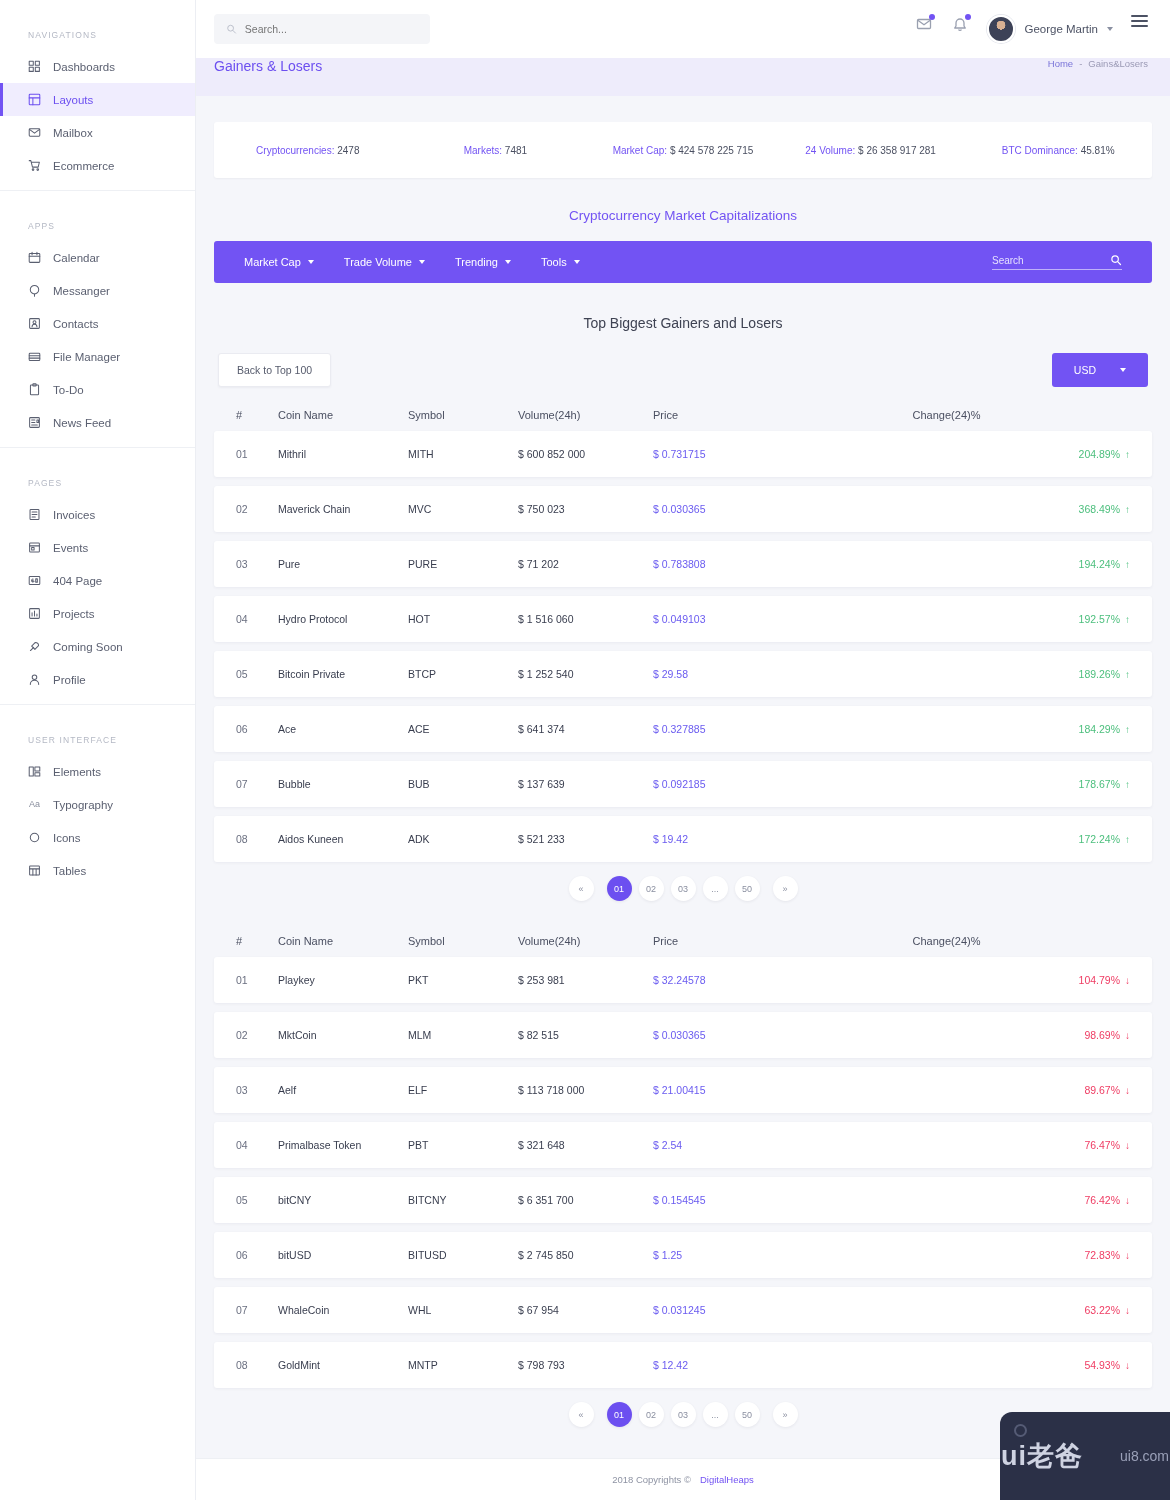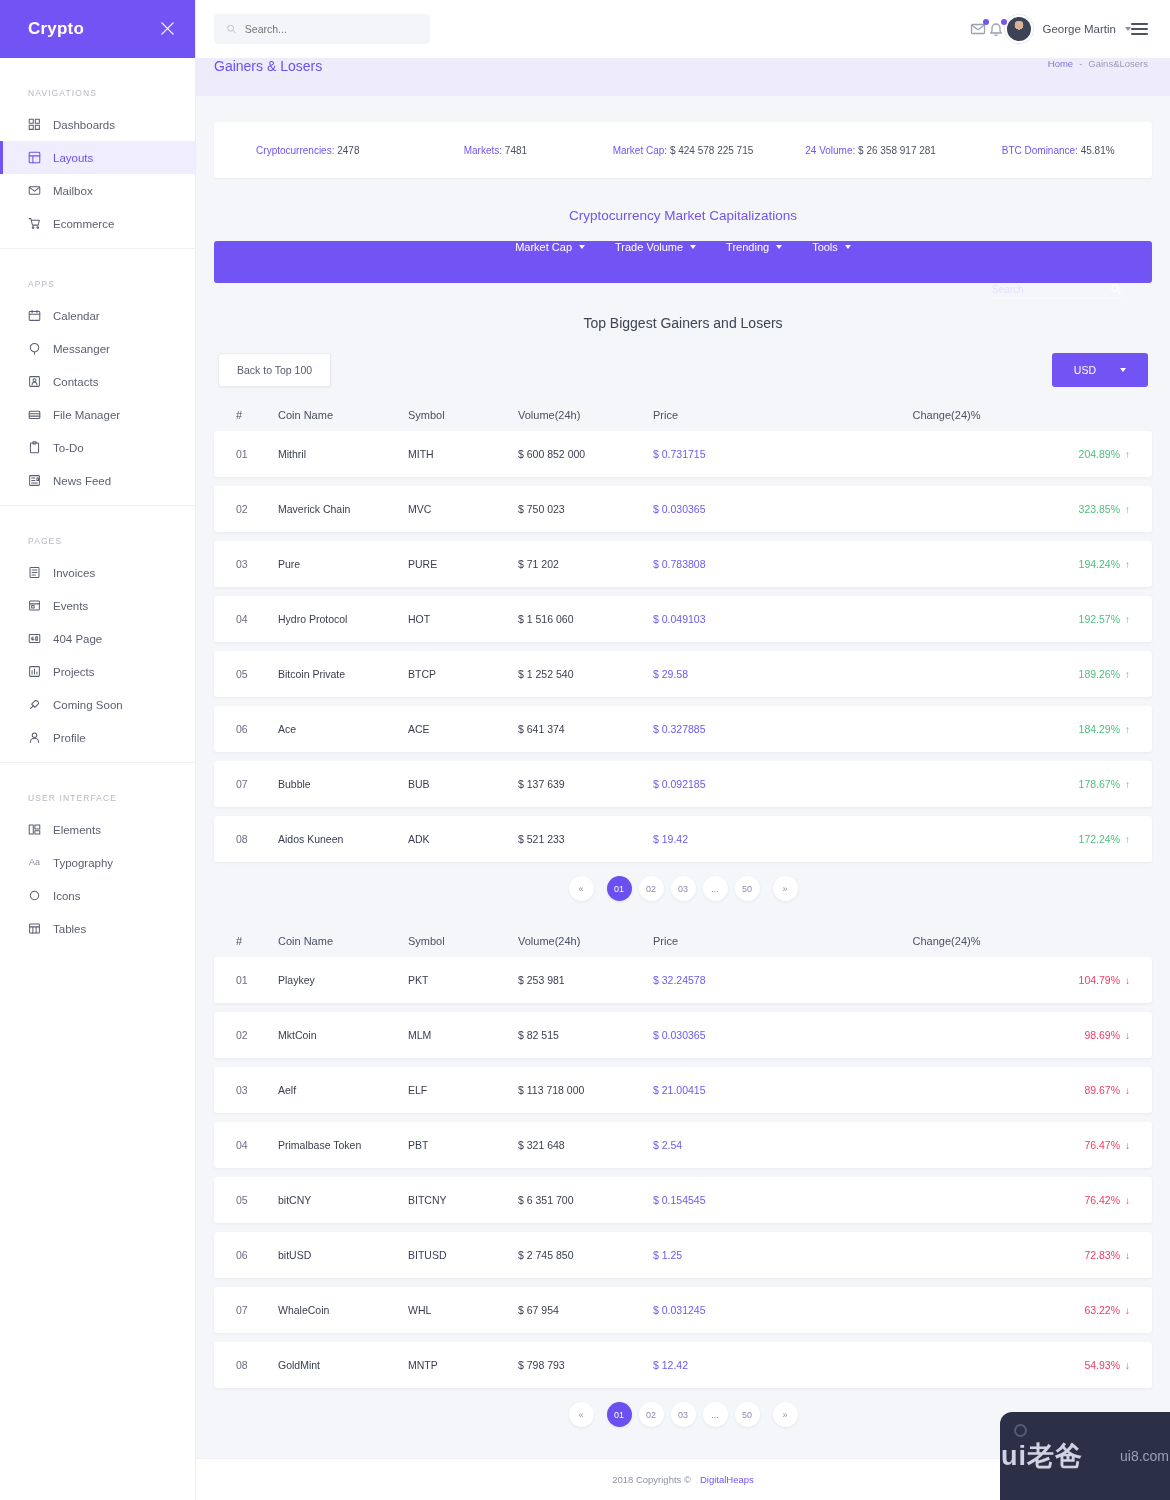--- a/index.html
+++ b/index.html
@@ -55,21 +55,21 @@
     padding: 0 22px 0 18px; gap: 14px;
   }
   .topsearch {
     width: 216px; height: 30px; background: #f4f5f8; border-radius: 4px;
     display: flex; align-items: center; gap: 8px; padding: 0 12px;
   }
   .topsearch input {
     border: 0; background: transparent; outline: none;
     font-size: 10.5px; color: #9a9fae; font-family: inherit; width: 100%;
   }
-  .top-right { margin-left: auto; display: flex; align-items: center; }
+  .top-right { margin-left: auto; display: flex; gap: 18px; }
   .ticon { position: relative; width: 18px; height: 18px; color: #9aa0b0; display: flex; align-items: center; justify-content: center; cursor: pointer; }
   .ticon svg { width: 16px; height: 16px; }
   .dot { position: absolute; top: -1px; right: -2px; width: 6px; height: 6px; border-radius: 50%; background: #7253f3; }
   .user { display: flex; align-items: center; gap: 9px; cursor: pointer; }
   .avatar {
     width: 28px; height: 28px; border-radius: 50%;
     background: radial-gradient(circle at 50% 34%, #d9b193 0 22%, #3d4257 23% 100%);
     border: 2px solid #fff; box-shadow: 0 0 0 1px #e6e8ee; overflow: hidden;
   }
   .uname { font-size: 11.5px; color: #4c5264; }
@@ -94,21 +94,21 @@
     box-shadow: 0 1px 2px rgba(40,45,70,.05);
   }
   .stat { flex: 1 1 0; text-align: center; font-size: 10px; color: #4f5466; white-space: nowrap; }
   .stat .k { color: #7253f3; text-align: center; }
   .stat .v { color: #4a4f61; }
 
   .sectitle { text-align: center; color: #7253f3; font-size: 13.5px; margin: 30px 0 18px; }
 
   .cmdbar {
     background: #7253f3; border-radius: 3px; height: 42px;
-    display: flex; align-items: center; padding: 0 30px; gap: 30px; flex-direction: column;
+    display: flex; align-items: center; padding: 0 30px; gap: 30px;
   }
   .cmd { color: #fff; font-size: 11px; display: flex; align-items: center; gap: 7px; cursor: pointer; }
   .cmd .caret { border-top-color: #fff; }
   .cmdsearch { margin-left: auto; display: flex; align-items: flex-end; gap: 8px; border-bottom: 1px solid rgba(255,255,255,.55); padding-bottom: 3px; width: 130px; }
   .cmdsearch input { background: transparent; border: 0; outline: none; color: #fff; font-size: 10px; font-family: inherit; width: 100%; }
   .cmdsearch input::placeholder { color: #e6e1ff; }
   .cmdsearch svg { width: 12px; height: 12px; color: #fff; flex: 0 0 12px; }
 
   .tbltitle { text-align: center; font-size: 14px; color: #3e4252; margin: 32px 0 22px; }
 
@@ -174,28 +174,20 @@
   .wm-ring { position: absolute; left: 14px; top: 12px; width: 13px; height: 13px; border: 2px solid #555b75; border-radius: 50%; }
   .wm-main { color: #cfd3e2; font-size: 27px; font-weight: bold; letter-spacing: 1px; }
   .wm-sub { color: #9aa0b8; font-size: 14px; margin-left: 35px; }
 </style>
 </head>
 <body>
 
 <div class="app">
 
   <aside class="sidebar">
-    <div class="brand">
-      <span class="brand-title">Crypto</span>
-      <span class="brand-tool">
-        <svg viewBox="0 0 16 16" width="15" height="15" fill="none" stroke="currentColor" stroke-width="1.5" stroke-linecap="round">
-          <path d="M2 2 L14 14 M14 2 L2 14"></path>
-        </svg>
-      </span>
-    </div>
     <div id="nav-sections">
         <div class="nav-section">
           <div class="nav-head">NAVIGATIONS</div>
           <div class="nav-item">
             <span class="ic">
               <svg viewBox="0 0 16 16" fill="none" stroke="currentColor" stroke-width="1.25" stroke-linejoin="round" stroke-linecap="round">
                 <rect x="1.5" y="1.5" width="5" height="5"></rect>
                 <rect x="9" y="1.5" width="5" height="5"></rect>
                 <rect x="1.5" y="9" width="5" height="5"></rect>
                 <rect x="9" y="9" width="5" height="5"></rect>
@@ -502,21 +494,21 @@
               <div class="c-vol">$ 600 852 000</div>
               <div class="c-price">$ 0.731715</div>
               <div class="c-chg up"><span>204.89%</span><span class="arrow">↑</span></div>
             </div>
             <div class="trow">
               <div class="c-rank">02</div>
               <div class="c-name">Maverick Chain</div>
               <div class="c-sym">MVC</div>
               <div class="c-vol">$ 750 023</div>
               <div class="c-price">$ 0.030365</div>
-              <div class="c-chg up"><span>323.85%</span><span class="arrow">↑</span></div>
+              <div class="c-chg up"><span>368.49%</span><span class="arrow">↑</span></div>
             </div>
             <div class="trow">
               <div class="c-rank">03</div>
               <div class="c-name">Pure</div>
               <div class="c-sym">PURE</div>
               <div class="c-vol">$ 71 202</div>
               <div class="c-price">$ 0.783808</div>
               <div class="c-chg up"><span>194.24%</span><span class="arrow">↑</span></div>
             </div>
             <div class="trow">

